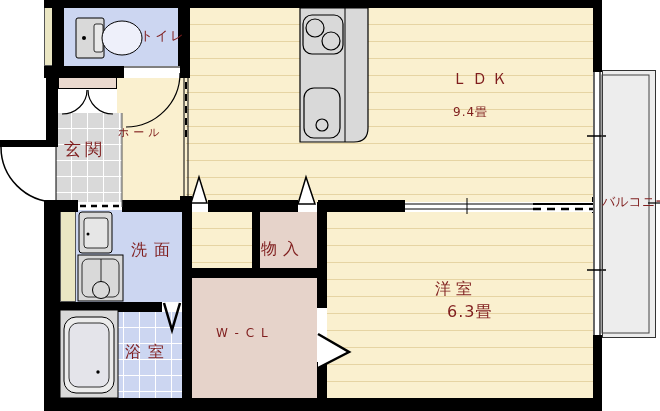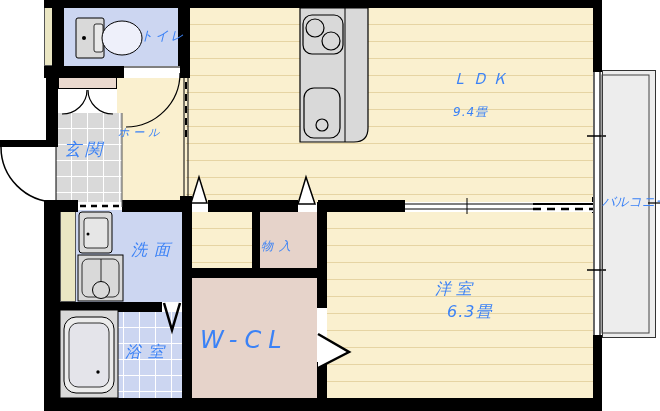--- a/index.html
+++ b/index.html
@@ -16,21 +16,21 @@
         #d9d9d9;}
   .bathgrid{background:
         repeating-linear-gradient(90deg,transparent 0 15px,#ffffff 15px 16px),
         repeating-linear-gradient(180deg,transparent 0 15px,#ffffff 15px 16px),
         #ccd6f1;}
   .pink{background:#e6d3ca;}
   .shelf{background:#ead9cf;border:1px solid #000;}
   .doors{background:#fff;}
   .ps{background:#eae6c3;border:1px solid #555;}
   .balc{background:#ededed;border:1px solid #333;}
-  .lbl{color:#3b82f6;white-space:nowrap;line-height:1.1;font-style:italic;}
+  .lbl{color:#7f1d1d;white-space:nowrap;line-height:1.1;}
   svg.overlay{position:absolute;left:0;top:0;pointer-events:none;}
 </style>
 </head>
 <body>
 
 <div id="stage">
 
   <div class="floor wet" style="left:64px;top:8px;width:122px;height:58px;"></div>
   <div class="floor woodplain" style="left:117px;top:78px;width:69px;height:129px;"></div>
   <div class="floor tile" style="left:56px;top:113px;width:66px;height:94px;"></div>
@@ -143,20 +143,20 @@
 
     <line x1="122" y1="113" x2="122" y2="207" stroke="#555" stroke-width="1"></line>
   </svg>
 
   <div class="lbl" style="left:140px;top:29px;font-size:13px;letter-spacing:2px;">トイレ</div>
   <div class="lbl" style="left:118px;top:127px;font-size:11px;letter-spacing:4px;">ホール</div>
   <div class="lbl" style="left:64px;top:140px;font-size:17px;letter-spacing:4px;">玄関</div>
   <div class="lbl" style="left:452px;top:70px;font-size:16px;letter-spacing:4px;">ＬＤＫ</div>
   <div class="lbl" style="left:453px;top:106px;font-size:12px;letter-spacing:1px;">9.4畳</div>
   <div class="lbl" style="left:131px;top:241px;font-size:16px;letter-spacing:7px;">洗面</div>
-  <div class="lbl" style="left:261px;top:240px;font-size:12px;letter-spacing:6px;">物入</div>
+  <div class="lbl" style="left:261px;top:240px;font-size:16px;letter-spacing:6px;">物入</div>
   <div class="lbl" style="left:125px;top:343px;font-size:16px;letter-spacing:7px;">浴室</div>
-  <div class="lbl" style="left:200px;top:327px;font-size:24px;letter-spacing:7px;">W-CL</div>
+  <div class="lbl" style="left:216px;top:327px;font-size:12px;letter-spacing:7px;">W-CL</div>
   <div class="lbl" style="left:435px;top:280px;font-size:16px;letter-spacing:5px;">洋室</div>
   <div class="lbl" style="left:447px;top:303px;font-size:16px;letter-spacing:1px;">6.3畳</div>
   <div class="lbl" style="left:602px;top:195px;font-size:13px;">バルコニー</div>
 
 </div>
 
 </body></html>

